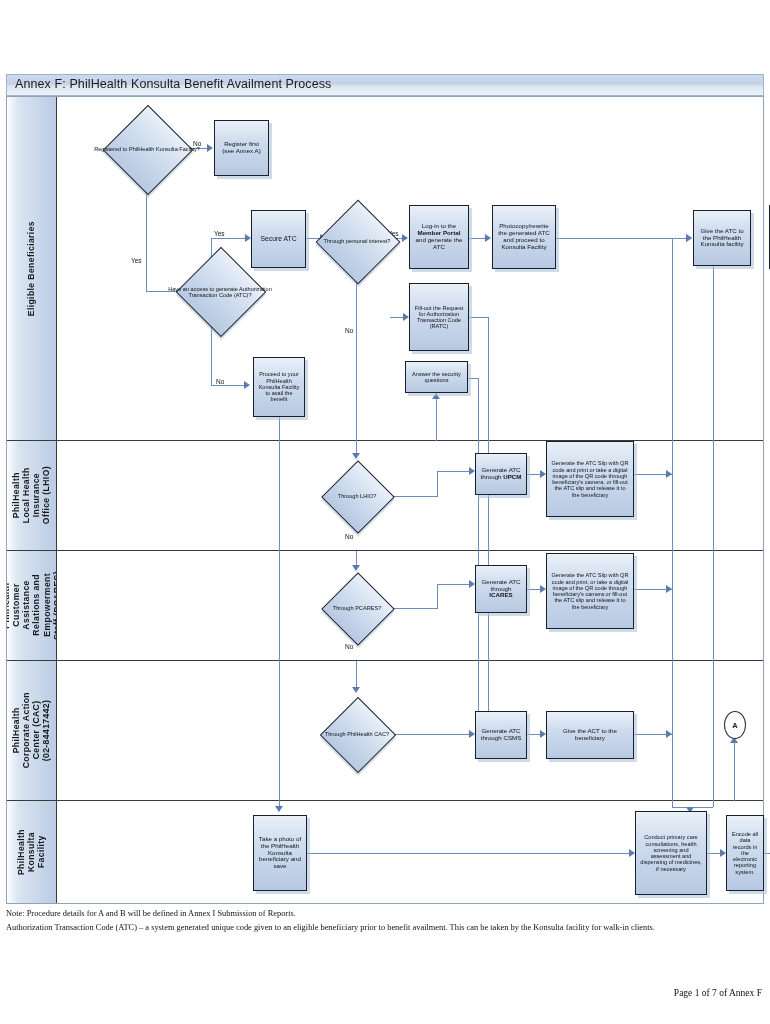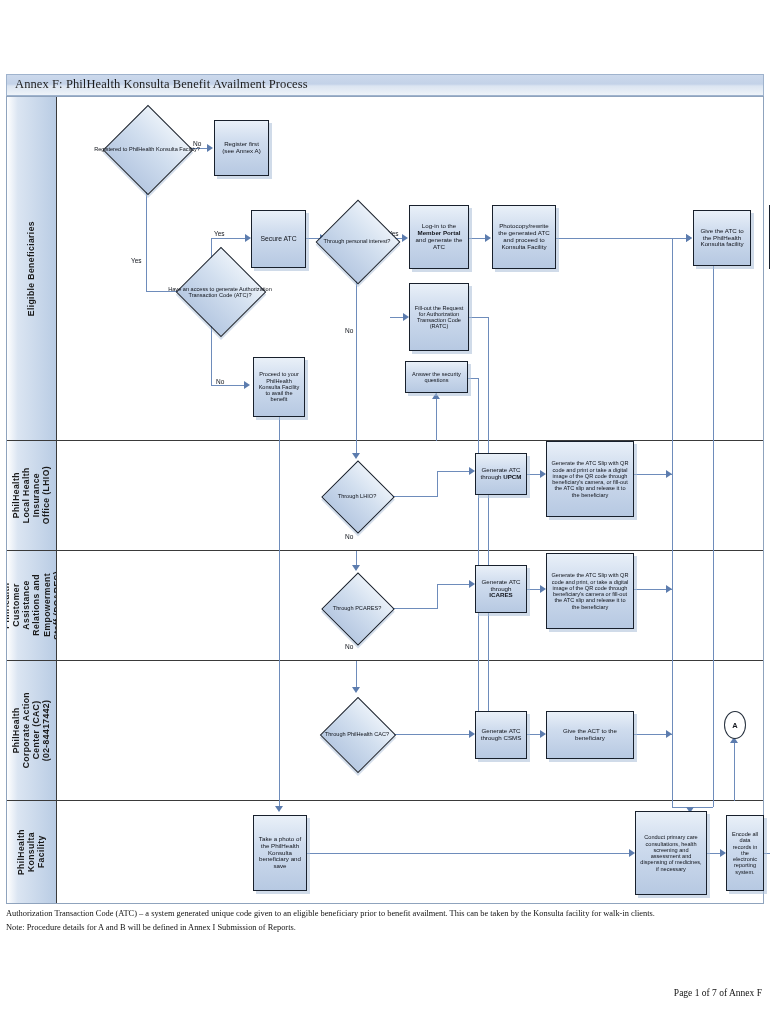--- a/index.html
+++ b/index.html
@@ -27,21 +27,21 @@
     position: absolute;
     left: 6px; top: 74px;
     width: 758px; height: 22px;
     background: linear-gradient(to bottom, #ccd9ec 0%, #c3d2e8 45%, #dbe5f1 55%, #eef3f9 100%);
     border: 1px solid #9fb3cd;
     box-sizing: border-box;
   }
   #title-bar .title-text {
     position: absolute;
     left: 8px; top: 2px;
-    font-family: Liberation Serif, serif;
+    font-family: Liberation Sans, sans-serif;
     font-size: 12.5px;
     color: #1c1c1c;
     letter-spacing: 0.1px;
     white-space: nowrap;
   }
 
   
   #frame {
     position: absolute;
     left: 6px; top: 96px;
@@ -505,19 +505,19 @@
         <div class="ln v" style="left:656px; top:0px; height:6px;"></div>
         <div class="ln h" style="left:633px; top:6px; width:23px;"></div>
         <div class="arw d" style="left:629px; top:6px;"></div>
 
       </div>
     </div>
 
   </div>
 
   <div id="footnotes">
+    <p>Note: Procedure details for A and B will be defined in Annex I Submission of Reports.</p>
     <p>Authorization Transaction Code (ATC) – a system generated unique code given to an eligible beneficiary prior to benefit availment. This can be taken by the Konsulta facility for walk-in clients.</p>
-    <p>Note: Procedure details for A and B will be defined in Annex I Submission of Reports.</p>
   </div>
 
   <div id="page-footer">Page 1 of 7 of Annex F</div>
 
 </div>
 
 </body></html>

